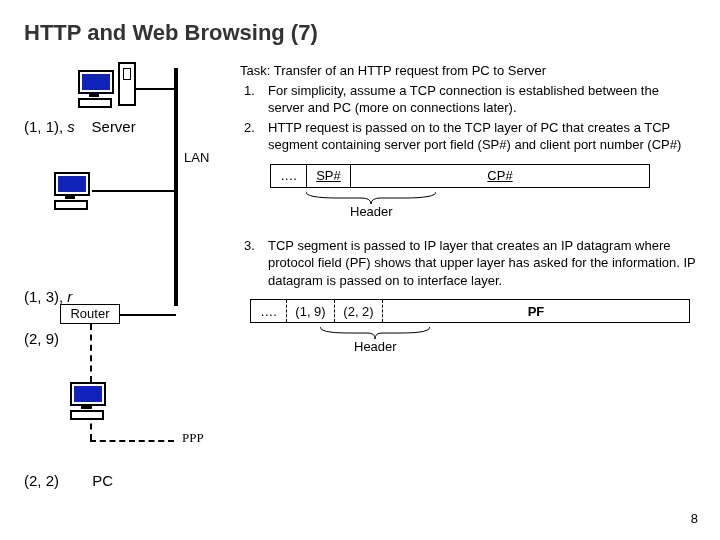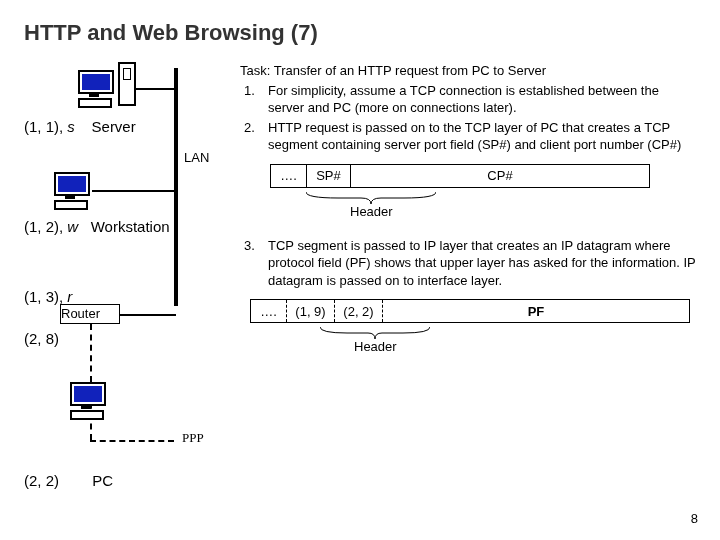--- a/index.html
+++ b/index.html
@@ -14,33 +14,33 @@
   .computer { position: absolute; width: 32px; height: 30px; }
   .computer .monitor { width: 36px; height: 24px; border: 2px solid #000; background: #fff; position: relative; }
   .computer .screen { position: absolute; top: 2px; left: 2px; right: 2px; bottom: 2px; background: #12b; }
   .computer .stand { width: 10px; height: 3px; background: #000; margin: 0 auto; }
   .computer .base { width: 34px; height: 10px; border: 2px solid #000; background: #fff; margin-top: 1px; }
   .server-tower { position: absolute; left: 94px; top: 0px; width: 18px; height: 44px; border: 2px solid #000; background: #fff; }
   .server-tower .slot { position: absolute; top: 4px; left: 3px; width: 8px; height: 12px; border: 1px solid #000; }
   .node-label { position: absolute; font-size: 15px; white-space: nowrap; text-align: right; }
   .node-label em { font-style: italic; }
   .h-conn { position: absolute; height: 2px; background: #000; }
-  .router-box { position: absolute; left: 36px; top: 242px; width: 60px; height: 20px; border: 1px solid #000; background: #fff; text-align: left; line-height: 18px; font-size: 13px; }
+  .router-box { position: absolute; left: 36px; top: 242px; width: 60px; height: 20px; border: 1px solid #000; background: #fff; text-align: center; line-height: 18px; font-size: 13px; }
   .dashed-v { position: absolute; left: 66px; top: 262px; border-left: 2px dashed #000; height: 58px; }
   .dashed-h { position: absolute; left: 66px; top: 378px; border-top: 2px dashed #000; width: 84px; }
   .ppp-label { position: absolute; left: 158px; top: 368px; font-size: 13px; font-family: Liberation Serif, serif; }
   .task-text { font-size: 13px; line-height: 1.35; }
   .task-text ol { list-style: none; padding-left: 0; }
   .task-text li { display: flex; margin-top: 2px; }
   .task-text .num { width: 28px; flex-shrink: 0; padding-left: 4px; }
   .packet { display: flex; align-items: stretch; border: 1px solid #000; margin: 10px 0 4px 30px; width: 380px; height: 24px; }
   .packet .cell { border-right: 1px solid #000; display: flex; align-items: center; justify-content: center; padding: 0 6px; font-size: 13px; }
   .packet .cell:last-child { border-right: none; flex: 1; }
   .packet .dots { width: 36px; }
-  .packet .sp { width: 44px; }
+  .packet .sp { width: 44px; text-decoration: underline; }
   .packet2 .dots { width: 36px; border-right-style: dashed; }
   .packet2 .ip { width: 48px; border-right-style: dashed; }
   .packet2 .pf { width: 36px; font-weight: bold; }
   .header-brace { text-align: left; margin-left: 66px; font-size: 13px; }
   .header-brace2 { text-align: left; margin-left: 80px; font-size: 13px; }
   .brace-svg { display: block; }
   .page-num { position: absolute; right: 22px; bottom: 14px; font-size: 13px; color: #000; }
   .step3 { margin-top: 18px; font-size: 13px; line-height: 1.35; display: flex; }
   .step3 .num { width: 28px; flex-shrink: 0; padding-left: 4px; }
 </style>
@@ -71,30 +71,27 @@
       </div>
 
       <div class="computer" style="left:30px; top:110px;">
         <div class="monitor">
             <div class="screen"></div>
           </div>
         <div class="stand"></div>
           <div class="base"></div>
       </div>
       <div class="h-conn" style="left:68px; top:128px; width:84px;"></div>
-      <div class="node-label" style="left:0px; top:156px;">
-        <span>(1, 2), </span><em>w</em>&nbsp;&nbsp;&nbsp;<span>Workstation</span>
-      </div>
 
       <div class="node-label" style="left:0px; top:226px;">
         <span>(1, 3), </span><em>r</em>
       </div>
       <div class="h-conn" style="left:96px; top:252px; width:56px;"></div>
       <div class="router-box">Router</div>
-      <div class="node-label" style="left:0px; top:268px;">(2, 8)</div>
+      <div class="node-label" style="left:0px; top:268px;">(2, 9)</div>
 
       <div class="dashed-v"></div>
       <div class="dashed-v" style="top:320px; height:58px;"></div>
       <div class="dashed-h"></div>
       <div class="ppp-label">PPP</div>
 
       <div class="computer" style="left:46px; top:320px;">
         <div class="monitor">
             <div class="screen"></div>
           </div>

